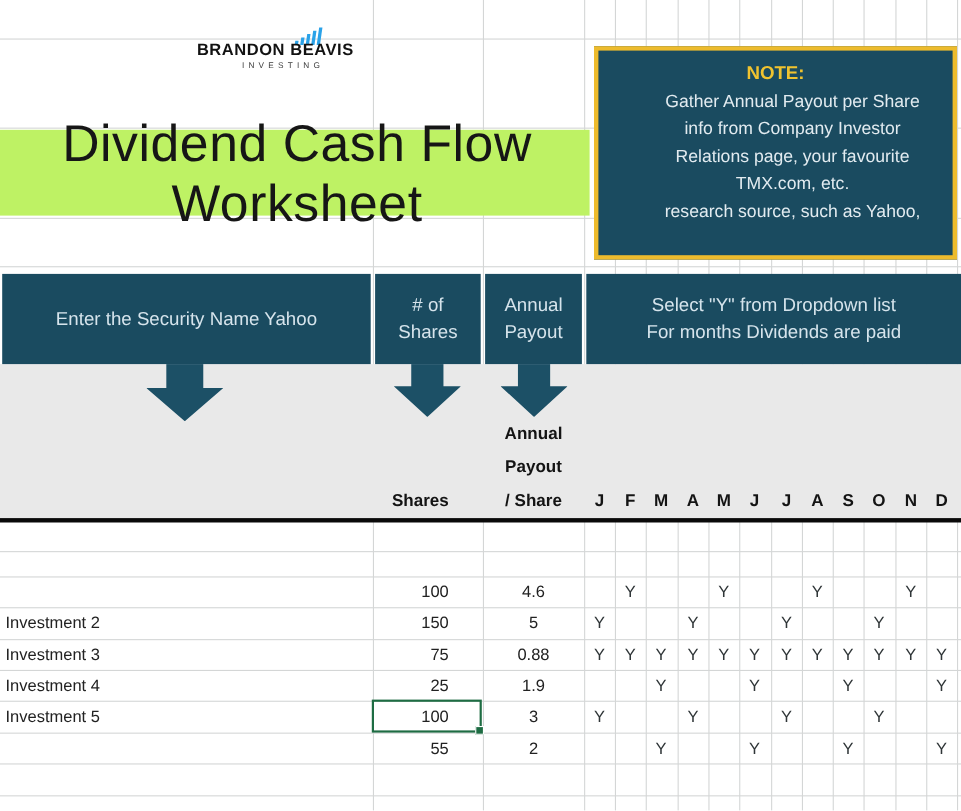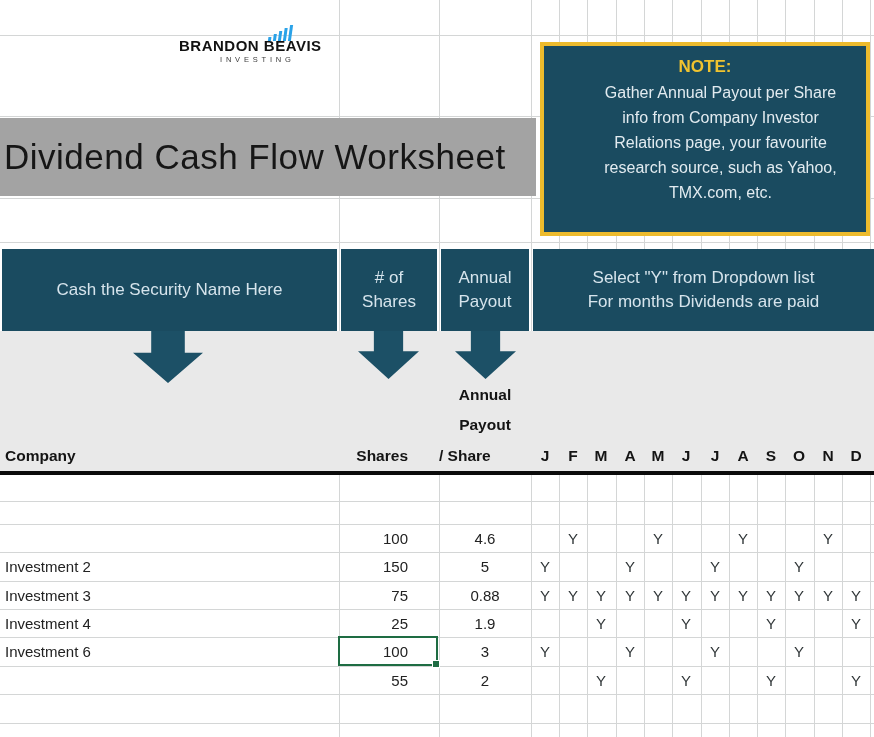--- a/index.html
+++ b/index.html
@@ -22,22 +22,22 @@
   .logo-bars i:nth-child(2){height:7px;}
   .logo-bars i:nth-child(3){height:10px;}
   .logo-bars i:nth-child(4){height:13px;}
   .logo-bars i:nth-child(5){height:16px;}
   .brand-main{position:absolute;left:13px;top:40px;font-size:40px;color:#161616;white-space:nowrap;}
   .brand-main .hvy{font-weight:800;letter-spacing:-1px;}
   .brand-main .lgt{font-weight:400;letter-spacing:0;}
   
   .page-title{
     position:absolute;left:0;top:118px;width:532px;height:78px;
-    background:#a3a3a3;display:flex;align-items:center;
-    font-size:35px;letter-spacing:.5px;color:#161616;padding-left:4px;text-align:center;
+    background:#bef264;display:flex;align-items:center;
+    font-size:47px;letter-spacing:.5px;color:#161616;padding-left:4px;text-align:center;
   }
   
   .note{
     position:absolute;left:540px;top:42px;width:330px;height:194px;
     background:#1a4b60;border:4px solid #edbb2d;box-sizing:border-box;
     display:flex;flex-direction:column;align-items:center;text-align:center;
     padding-top:11px;z-index:6;
   }
   .note-title{font-size:17px;font-weight:bold;color:#f0c32f;margin-bottom:3px;}
   .note-line{font-size:16px;line-height:25px;color:#e2ebf0;margin-left:31px;}
@@ -54,21 +54,21 @@
   
   .gray-band{position:absolute;left:0;top:331px;width:874px;height:141px;background:#e9e9e9;z-index:1;}
   .arrow{position:absolute;background:#1c5066;z-index:2;
     clip-path:polygon(26% 0,74% 0,74% 42%,100% 42%,50% 100%,0 42%,26% 42%);}
   .arrow-1{left:133px;top:331px;width:70px;height:52px;}
   .arrow-2{left:358px;top:331px;width:61px;height:48px;}
   .arrow-3{left:455px;top:331px;width:61px;height:48px;}
   .hdr-label{position:absolute;height:20px;line-height:20px;font-size:15.5px;font-weight:bold;color:#141414;z-index:2;}
   .hl-annual{left:439px;top:385px;width:92px;text-align:center;}
   .hl-payout{left:439px;top:415px;width:92px;text-align:center;}
-  .hl-pershare{left:439px;top:446px;width:92px;text-align:left;}
+  .hl-pershare{left:439px;top:446px;width:92px;text-align:center;}
   .hl-company{left:5px;top:446px;width:320px;text-align:left;}
   .hl-shares{left:339px;top:446px;width:69px;text-align:right;}
   .mh{width:28px;text-align:center;top:446px;}
   
   .black-line{position:absolute;left:0;top:471px;width:874px;height:4px;background:#0a0a0a;z-index:4;}
   
   .row{position:absolute;left:0;width:874px;font-size:15px;color:#222;z-index:2;}
   .cell{position:absolute;top:0;height:100%;display:flex;align-items:center;overflow:visible;white-space:nowrap;}
   .c-com{left:5px;width:325px;justify-content:flex-start;}
   .c-sh{left:339px;width:69px;justify-content:flex-end;}
@@ -141,26 +141,26 @@
     <div class="brand-sub">INVESTING</div>
   </div>
 
   <div class="page-title">Dividend Cash Flow Worksheet</div>
 
   <div class="note">
     <div class="note-title">NOTE:</div>
     <div class="note-line">Gather Annual Payout per Share</div>
     <div class="note-line">info from Company Investor</div>
     <div class="note-line">Relations page, your favourite</div>
+    <div class="note-line">TMX.com, etc.</div>
     <div class="note-line">research source, such as Yahoo,</div>
-    <div class="note-line">TMX.com, etc.</div>
   </div>
 
   <div class="band-box b1">
-    <div>Cash the Security Name Here</div>
+    <div>Enter the Security Name Yahoo</div>
   </div>
   <div class="band-box b2">
     <div># of</div>
     <div>Shares</div>
   </div>
   <div class="band-box b3">
     <div>Annual</div>
     <div>Payout</div>
   </div>
   <div class="band-box b4">
@@ -169,21 +169,20 @@
   </div>
 
   <div class="gray-band"></div>
   <div class="arrow arrow-1"></div>
   <div class="arrow arrow-2"></div>
   <div class="arrow arrow-3"></div>
 
   <div class="hdr-label hl-annual">Annual</div>
   <div class="hdr-label hl-payout">Payout</div>
   <div class="hdr-label hl-pershare">/ Share</div>
-  <div class="hdr-label hl-company">Company</div>
   <div class="hdr-label hl-shares">Shares</div>
   <div class="hdr-label mh m0">J</div>
   <div class="hdr-label mh m1">F</div>
   <div class="hdr-label mh m2">M</div>
   <div class="hdr-label mh m3">A</div>
   <div class="hdr-label mh m4">M</div>
   <div class="hdr-label mh m5">J</div>
   <div class="hdr-label mh m6">J</div>
   <div class="hdr-label mh m7">A</div>
   <div class="hdr-label mh m8">S</div>
@@ -258,21 +257,21 @@
     <div class="cell c-m m5">Y</div>
     <div class="cell c-m m6"></div>
     <div class="cell c-m m7"></div>
     <div class="cell c-m m8">Y</div>
     <div class="cell c-m m9"></div>
     <div class="cell c-m m10"></div>
     <div class="cell c-m m11">Y</div>
   </div>
 
   <div class="row r5">
-    <div class="cell c-com">Investment 6</div>
+    <div class="cell c-com">Investment 5</div>
     <div class="cell c-sh">100</div>
     <div class="cell c-po">3</div>
     <div class="cell c-m m0">Y</div>
     <div class="cell c-m m1"></div>
     <div class="cell c-m m2"></div>
     <div class="cell c-m m3">Y</div>
     <div class="cell c-m m4"></div>
     <div class="cell c-m m5"></div>
     <div class="cell c-m m6">Y</div>
     <div class="cell c-m m7"></div>

